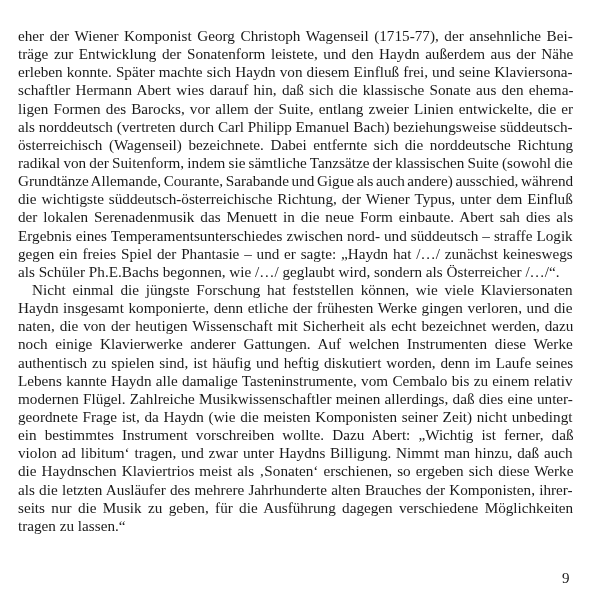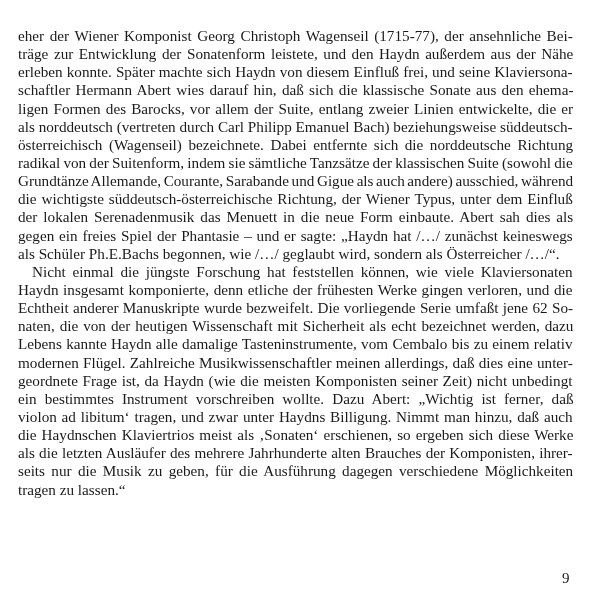--- a/index.html
+++ b/index.html
@@ -42,28 +42,30 @@
     <span class="line" style="display: block; text-align: left; text-align-last: auto; word-spacing: 1.75px;">träge zur Entwicklung der Sonatenform leistete, und den Haydn außerdem aus der Nähe</span>
     <span class="line" style="display: block; text-align: left; text-align-last: auto; word-spacing: 0.25px;">erleben konnte. Später machte sich Haydn von diesem Einfluß frei, und seine Klaviersona-</span>
     <span class="line" style="display: block; text-align: right; text-align-last: auto; word-spacing: 1.46154px;">schaftler Hermann Abert wies darauf hin, daß sich die klassische Sonate aus den ehema-</span>
     <span class="line" style="display: block; text-align: left; text-align-last: auto; word-spacing: 1.30769px;">ligen Formen des Barocks, vor allem der Suite, entlang zweier Linien entwickelte, die er</span>
     <span class="line" style="display: block; text-align: left; text-align-last: auto; word-spacing: 0px;">als norddeutsch (vertreten durch Carl Philipp Emanuel Bach) beziehungsweise süddeutsch-</span>
     <span class="line" style="display: block; text-align: right; text-align-last: auto; word-spacing: 2.75px;">österreichisch (Wagenseil) bezeichnete. Dabei entfernte sich die norddeutsche Richtung</span>
     <span class="line" style="display: block; text-align: left; text-align-last: auto; word-spacing: -0.583333px;">radikal von der Suitenform, indem sie sämtliche Tanzsätze der klassischen Suite (sowohl die</span>
     <span class="line" style="display: block; text-align: left; text-align-last: auto; word-spacing: -1.2px;">Grundtänze Allemande, Courante, Sarabande und Gigue als auch andere) ausschied, während</span>
     <span class="line" style="display: block; text-align: left; text-align-last: auto; word-spacing: 1.11111px;">die wichtigste süddeutsch-österreichische Richtung, der Wiener Typus, unter dem Einfluß</span>
     <span class="line" style="display: block; text-align: left; text-align-last: auto; word-spacing: 2.15385px;">der lokalen Serenadenmusik das Menuett in die neue Form einbaute. Abert sah dies als</span>
+    <span class="line" style="display: block; text-align: left; text-align-last: auto; word-spacing: 0.222222px;">Ergebnis eines Temperamentsunterschiedes zwischen nord- und süddeutsch – straffe Logik</span>
     <span class="line" style="display: block; text-align: left; text-align-last: auto; word-spacing: 1px;">gegen ein freies Spiel der Phantasie – und er sagte: „Haydn hat /…/ zunächst keineswegs</span>
     <span class="line last" style="display: block; text-align: left; text-align-last: auto;">als Schüler Ph.E.Bachs begonnen, wie /…/ geglaubt wird, sondern als Österreicher /…/“.</span>
   </div>
   <div>
     <span class="line indent" style="display: block; text-align: left; text-align-last: auto; word-spacing: 2.9px;">Nicht einmal die jüngste Forschung hat feststellen können, wie viele Klaviersonaten</span>
     <span class="line" style="display: block; text-align: left; text-align-last: auto; word-spacing: 0.818182px;">Haydn insgesamt komponierte, denn etliche der frühesten Werke gingen verloren, und die</span>
-    <span class="line" style="display: block; text-align: left; text-align-last: auto; word-spacing: 0.545455px;">Echtheit anderer Manuskripte wurde bezweifelt. Die vorliegende Serie umfaßt jene 62 So-</span>
     <span class="line" style="display: block; text-align: left; text-align-last: auto; word-spacing: 1.16667px;">naten, die von der heutigen Wissenschaft mit Sicherheit als echt bezeichnet werden, dazu</span>
+    <span class="line" style="display: block; text-align: left; text-align-last: auto; word-spacing: 3.88889px;">noch einige Klavierwerke anderer Gattungen. Auf welchen Instrumenten diese Werke</span>
+    <span class="line" style="display: block; text-align: left; text-align-last: auto; word-spacing: 1.07692px;">authentisch zu spielen sind, ist häufig und heftig diskutiert worden, denn im Laufe seines</span>
     <span class="line" style="display: block; text-align: left; text-align-last: auto; word-spacing: 0.545455px;">Lebens kannte Haydn alle damalige Tasteninstrumente, vom Cembalo bis zu einem relativ</span>
     <span class="line" style="display: block; text-align: left; text-align-last: auto; word-spacing: 0.444444px;">modernen Flügel. Zahlreiche Musikwissenschaftler meinen allerdings, daß dies eine unter-</span>
     <span class="line" style="display: block; text-align: left; text-align-last: auto; word-spacing: 0.833333px;">geordnete Frage ist, da Haydn (wie die meisten Komponisten seiner Zeit) nicht unbedingt</span>
     <span class="line" style="display: block; text-align: left; text-align-last: auto; word-spacing: 4.3px;">ein bestimmtes Instrument vorschreiben wollte. Dazu Abert: „Wichtig ist ferner, daß</span>
     <span class="line" style="display: block; text-align: left; text-align-last: auto; word-spacing: 1px;">violon ad libitum‘ tragen, und zwar unter Haydns Billigung. Nimmt man hinzu, daß auch</span>
     <span class="line" style="display: block; text-align: left; text-align-last: auto; word-spacing: 1.27273px;">die Haydnschen Klaviertrios meist als ‚Sonaten‘ erschienen, so ergeben sich diese Werke</span>
     <span class="line" style="display: block; text-align: left; text-align-last: auto; word-spacing: 0.454545px;">als die letzten Ausläufer des mehrere Jahrhunderte alten Brauches der Komponisten, ihrer-</span>
     <span class="line" style="display: block; text-align: right; text-align-last: auto; word-spacing: 2.54545px;">seits nur die Musik zu geben, für die Ausführung dagegen verschiedene Möglichkeiten</span>
     <span class="line last" style="display: block; text-align: left; text-align-last: auto;">tragen zu lassen.“</span>
   </div>

